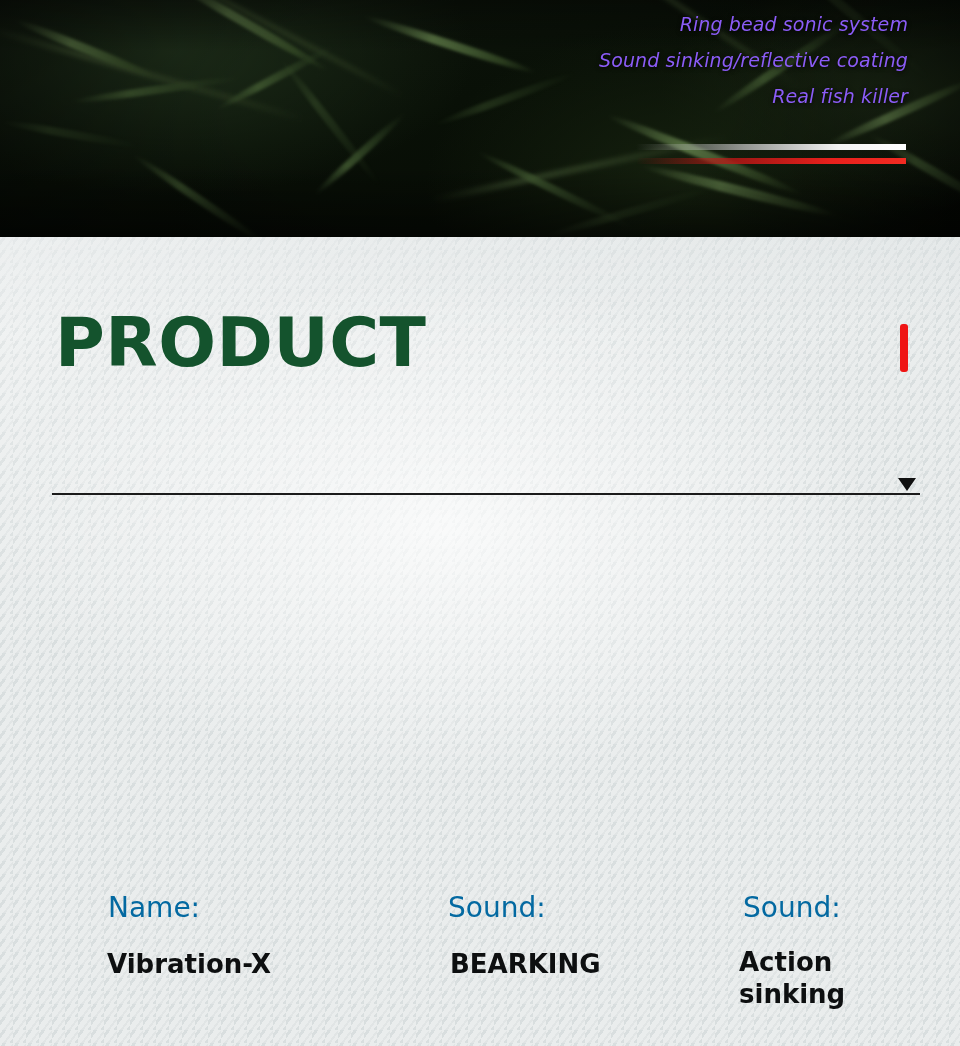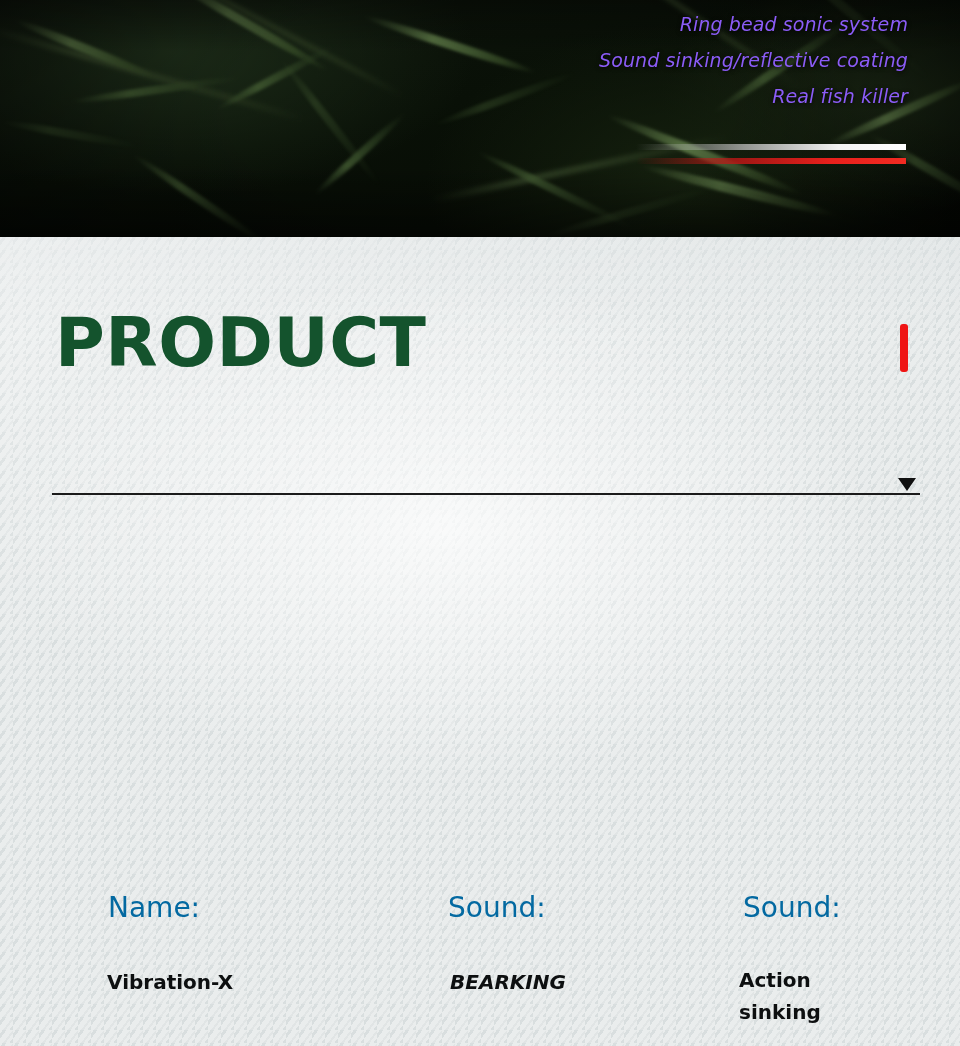--- a/index.html
+++ b/index.html
@@ -119,28 +119,28 @@
   
   .specs{
     position:absolute; left:0; top:878px; width:960px; height:168px;
   }
   .spec{ position:absolute; text-align:left; }
   .spec .lbl{
     font-size:28px; color:#0369a1; font-weight:400; line-height:36px;
     white-space:nowrap;
   }
   .spec .val{
-    font-size:20px; color:#0d0f10; font-weight:bold; line-height:36px;
-    white-space:nowrap; margin-top:38px;
+    font-size:26px; color:#0d0f10; font-weight:bold; line-height:36px;
+    white-space:nowrap; margin-top:20px;
   }
   .spec .val.two{ line-height:32px; }
   .spec-name{ left:108px; top:12px; }
   .spec-name .val{ margin-left:-1px; }
   .spec-brand{ left:448px; top:12px; }
-  .spec-brand .val{ margin-left:2px;font-style:italic; }
+  .spec-brand .val{ margin-left:2px; }
   .spec-action{ left:743px; top:12px; }
   .spec-action .val{ margin-left:-4px; }
 </style>
 </head>
 <body>
 
 <div class="page">
 
   <div class="hero">
     <div class="hero-photo">

